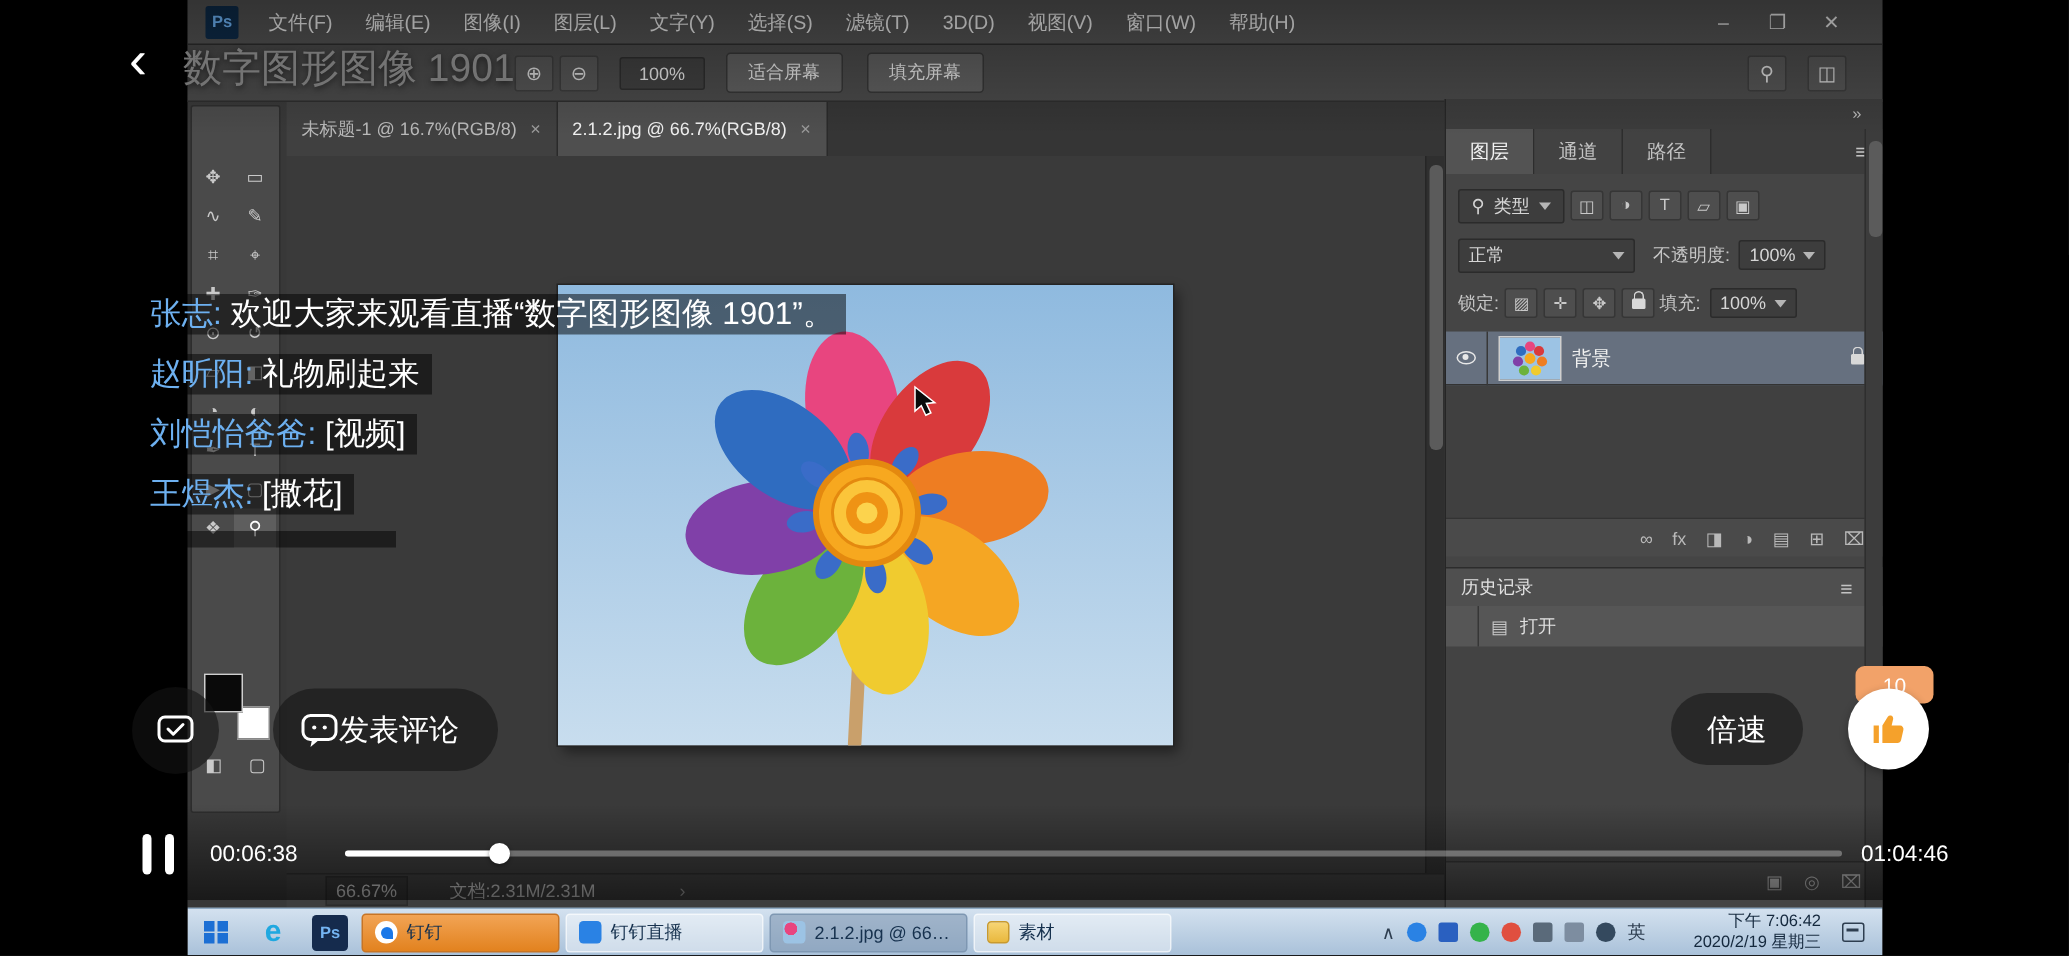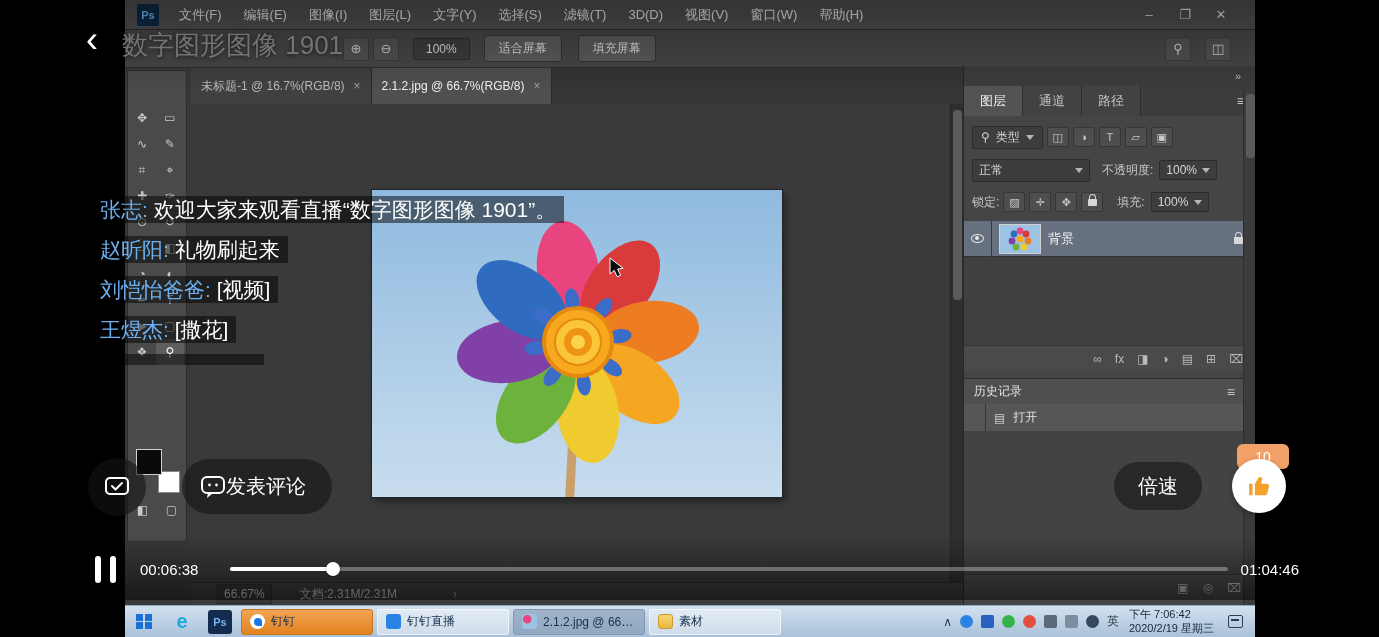--- a/index.html
+++ b/index.html
@@ -94,21 +94,21 @@
 .ps-tb{width:24px;height:24px;border-radius:3px;background:#152b4d;color:#74b4f2;font-size:11px;font-weight:bold;display:flex;align-items:center;justify-content:center}
 .ttab{height:26px;margin:0 2px;border-radius:3px;border:1px solid rgba(255,255,255,.6);display:flex;align-items:center;gap:6px;padding:0 8px;width:132px;overflow:hidden;white-space:nowrap;background:rgba(255,255,255,.42)}
 .ttab.orange{background:linear-gradient(#f2a455,#e2821f);border-color:#c77425}
 .ttab.pressed{background:rgba(122,146,173,.55);border-color:#7e97b2}
 .ttab .lbl{overflow:hidden;text-overflow:ellipsis}
 .ticon{width:15px;height:15px;border-radius:3px;flex:0 0 auto}
 .tray{margin-left:auto;display:flex;align-items:center;gap:8px;padding-right:6px}
 .tray .dot{width:13px;height:13px;border-radius:50%}
 .tray .sq{width:13px;height:13px;border-radius:2px}
 .tray .g{color:#2e3e50;font-size:12px}
-.clock{text-align:left;line-height:1.25;font-size:11px;color:#14283d;margin-left:2px}
+.clock{text-align:right;line-height:1.25;font-size:11px;color:#14283d;margin-left:24px}
 .notif{width:15px;height:13px;border:1.5px solid #2e3e50;border-radius:2px;position:relative;margin:0 6px}
 .notif::after{content:"";position:absolute;left:2px;top:3px;width:8px;height:1.5px;background:#2e3e50}
 
 
 .ovl-top{position:absolute;left:0;top:0;width:100%;height:90px;background:linear-gradient(rgba(0,0,0,.35),rgba(0,0,0,0));pointer-events:none}
 .back{position:absolute;left:86px;top:22px;color:#fff;font-size:36px;line-height:36px;text-shadow:0 1px 3px rgba(0,0,0,.6)}
 .ovl-title{position:absolute;left:122px;top:28px;color:#737373;font-size:26px;text-shadow:0 1px 4px rgba(0,0,0,.6)}
 .chat{position:absolute;left:92px;top:194px;width:484px;display:flex;flex-direction:column;align-items:flex-start;gap:9px}
 .chat-line{max-width:484px;font-size:21px;line-height:31px}
 .bubble{background:rgba(0,0,0,.5);padding:2px 8px;box-decoration-break:clone;-webkit-box-decoration-break:clone}
@@ -311,21 +311,21 @@
       </div>
 
       <div class="prow" style="top:122px;height:28px">
         <span>锁定:</span>
         <span class="micon">▨</span>
         <span class="micon">✛</span>
         <span class="micon">✥</span>
         <span class="micon">
             <span class="lock"></span>
           </span>
-        <span style="margin-left:14px">填充:</span>
+        <span style="margin-left:3px">填充:</span>
         <span class="sel-box" style="width:58px;margin-left:6px">
           <span>100%</span>
           <span class="caret"></span>
         </span>
       </div>
 
       <div class="layerlist">
         <div class="layerrow">
           <span class="eyebox">
               <span class="eye"></span>

